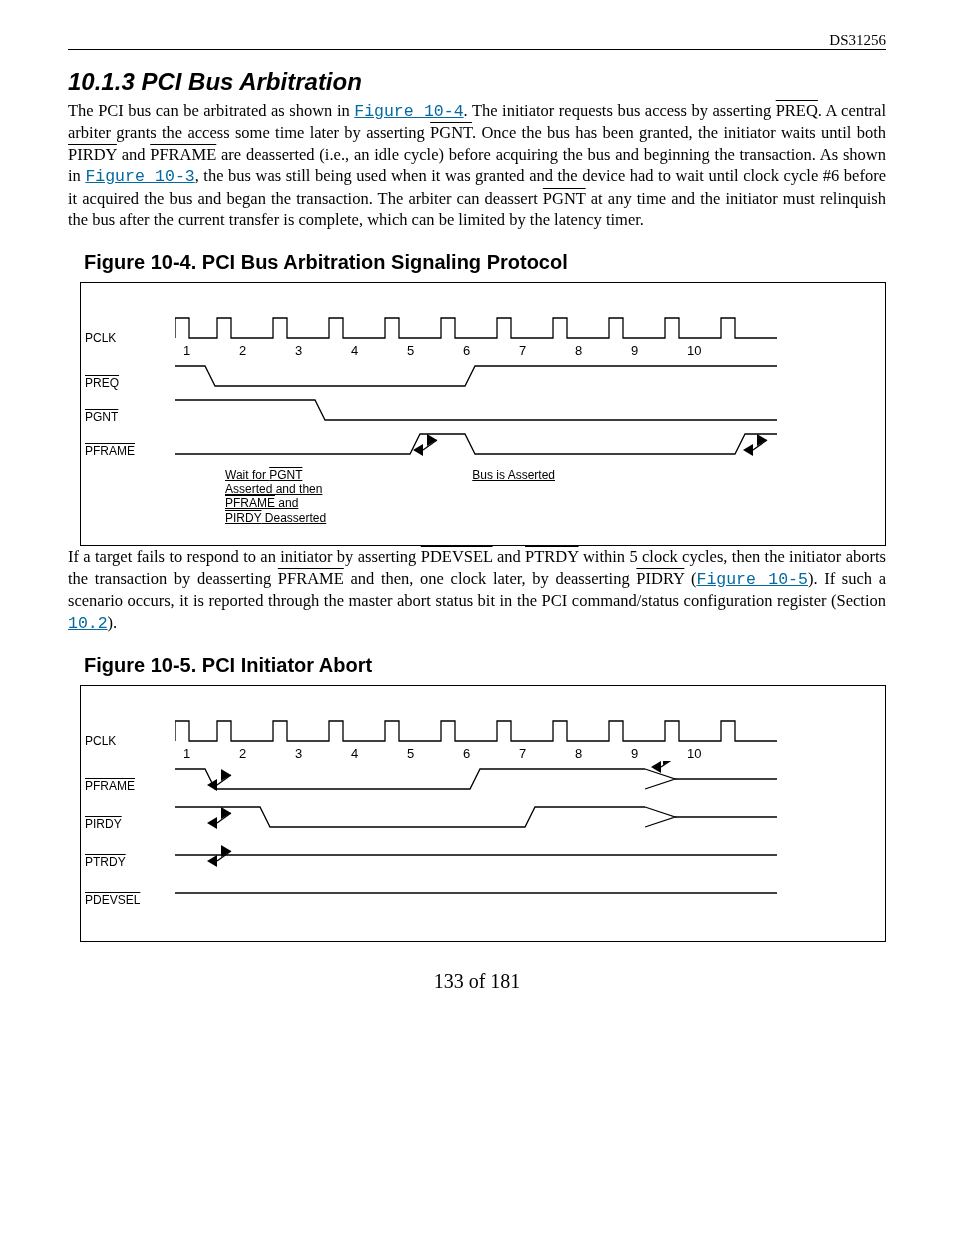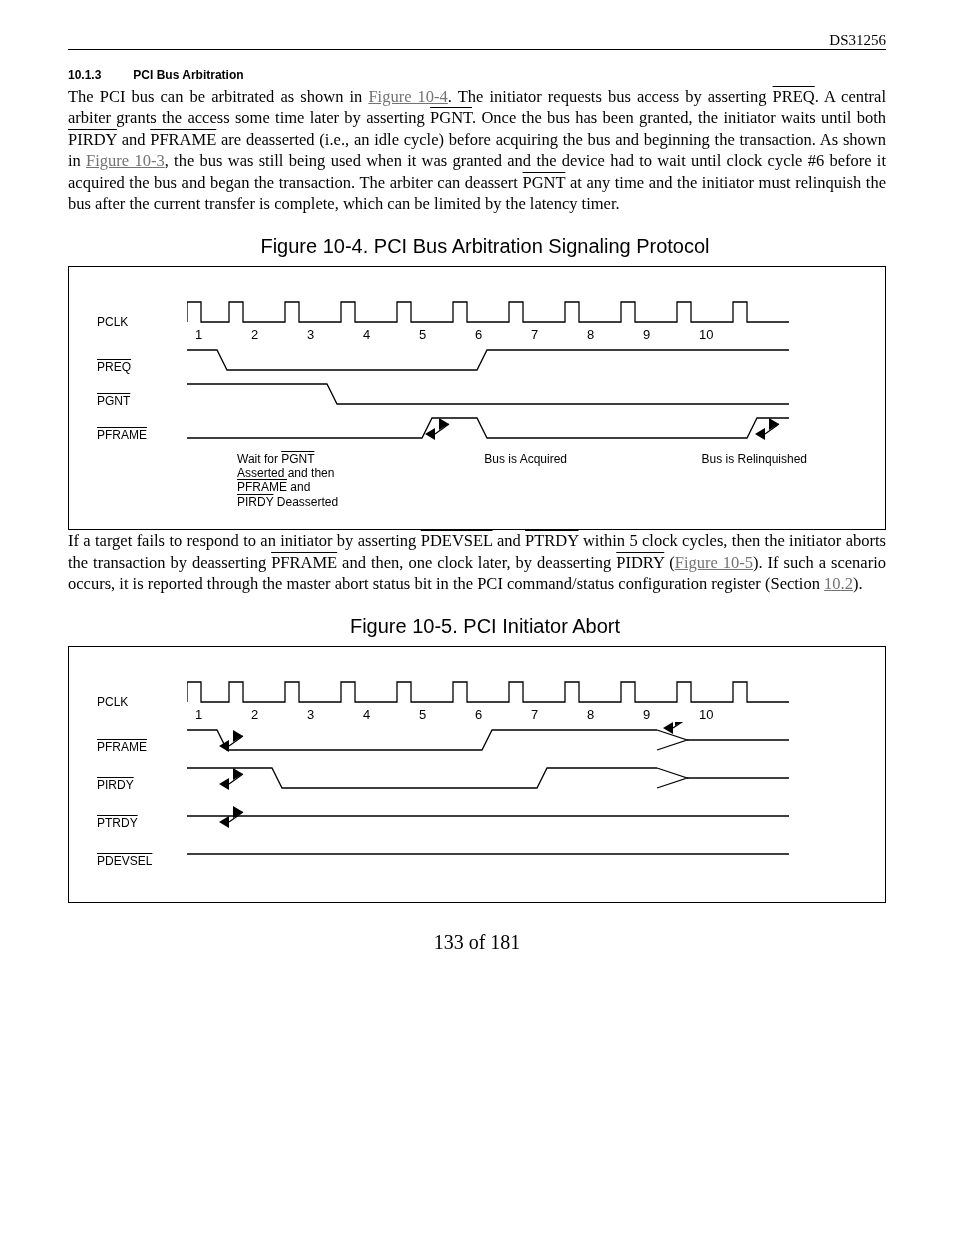--- a/index.html
+++ b/index.html
@@ -17,46 +17,47 @@
   .hdr {
     display: flex;
     justify-content: flex-end;
     font-size: 15px;
     border-bottom: 1.5px solid #000;
     margin-bottom: 18px;
   }
   h2 {
     font-family: Arial, Helvetica, sans-serif;
     font-weight: bold;
-    font-size: 12px;
+    font-size: 24px;
     margin: 14px 0 4px 0;
+    font-style: italic;
   }
   .num {
     display: inline-block;
     min-width: 62px;
   }
   p.body {
     font-size: 16.5px;
     line-height: 1.30;
     margin: 0 0 14px 0;
     text-align: justify;
   }
   .ov { text-decoration: overline; }
-  .lnk { color: #737373; text-decoration: underline; }
+  .lnk { color: #0369a1; text-decoration: underline; font-family: Liberation Mono, monospace; }
   h3.fig {
     font-family: Arial, Helvetica, sans-serif;
-    font-weight: normal;
+    font-weight: bold;
     font-size: 20px;
     margin: 20px 0 8px 16px;
-    text-align: center;
   }
   .diagram {
     border: 1.5px solid #000;
-    padding: 30px 20px 20px 28px;
+    padding: 30px 20px 20px 4px;
     font-family: Arial, Helvetica, sans-serif;
+    margin-left: 12px;
   }
   .row {
     display: flex;
     align-items: flex-start;
     margin-bottom: 0;
   }
   .siglabel {
     width: 90px;
     font-size: 12px;
     padding-top: 18px;
@@ -77,21 +78,21 @@
     text-align: left;
   }
   svg.wave { display: block; }
   .annot-row {
     display: flex;
     font-size: 12px;
     line-height: 1.2;
     padding-left: 90px;
     margin-top: 4px;
   }
-  .annot-row .col { box-sizing: border-box; }
+  .annot-row .col { box-sizing: border-box; text-decoration: underline; }
   .ftr {
     text-align: center;
     font-size: 20px;
     margin-top: 28px;
   }
 </style>
 </head>
 <body>
 
 <div class="page">
@@ -164,22 +165,21 @@
           <line x1="578" y1="24" x2="592" y2="14" stroke="#000" stroke-width="1.3"></line>
           <polygon points="592,14 582,8 582,20" fill="#000"></polygon>
         </svg>
       </div>
     </div>
 
     <div class="annot-row">
       <div class="col" style="width:160px; padding-left:50px;">
         <span>Wait for </span><span class="ov">PGNT</span><span> Asserted and then </span><span class="ov">PFRAME</span><span> and </span><span class="ov">PIRDY</span><span> Deasserted</span>
       </div>
-      <div class="col" style="width:230px; text-align:right; padding-right:10px;">Bus is Acquired</div>
-      <div class="col" style="width:230px; text-align:right;">Bus is Relinquished</div>
+      <div class="col" style="width:230px; text-align:right; padding-right:10px;">Bus is Asserted</div>
     </div>
   </div>
 
 
   <p class="body">
     <span>If a target fails to respond to an initiator by asserting </span><span class="ov">PDEVSEL</span><span> and </span><span class="ov">PTRDY</span><span> within 5 clock cycles, then the initiator aborts the transaction by deasserting </span><span class="ov">PFRAME</span><span> and then, one clock later, by deasserting </span><span class="ov">PIDRY</span><span> (</span><a class="lnk">Figure 10-5</a><span>). If such a scenario occurs, it is reported through the master abort status bit in the PCI command/status configuration register (Section </span><a class="lnk">10.2</a><span>).</span>
   </p>
 
   <h3 class="fig">Figure 10-5. PCI Initiator Abort</h3>
 

